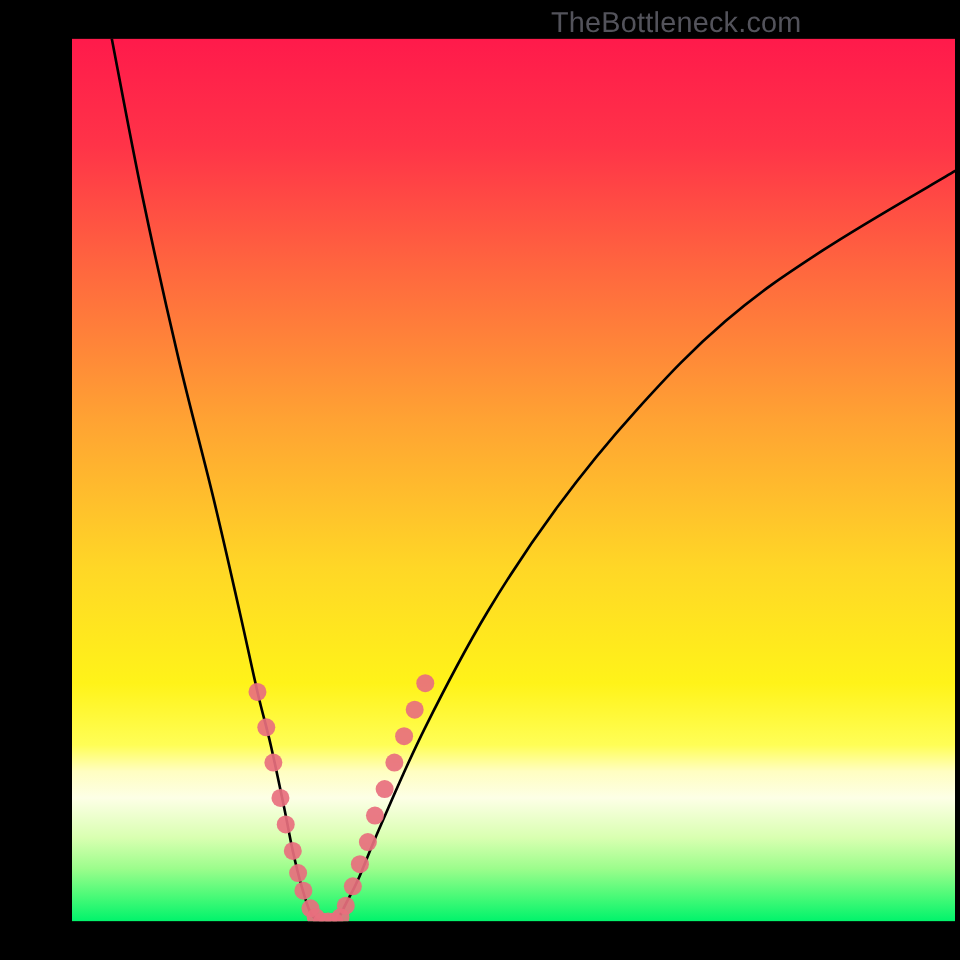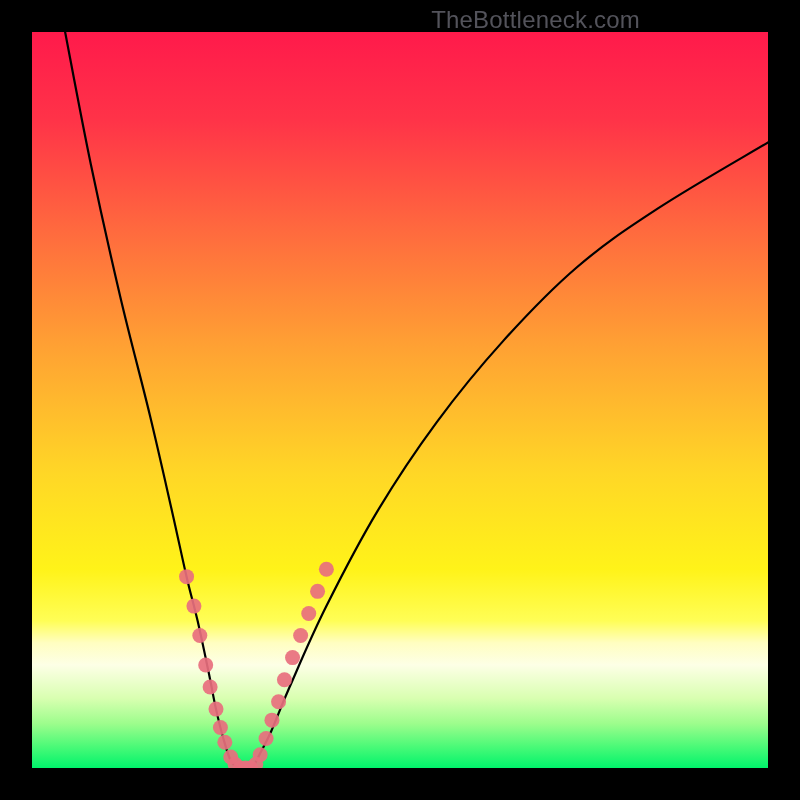--- a/index.html
+++ b/index.html
@@ -7,20 +7,21 @@
     padding: 0;
     width: 800px;
     height: 800px;
     background: #000000;
     overflow: hidden;
   }
   .chart-container {
     position: relative;
     width: 676px;
     height: 800px;
+    margin-left: 28px;
   }
   .plot-area {
     position: absolute;
     left: 32px;
     top: 32px;
     width: 736px;
     height: 736px;
     overflow: hidden;
   }
   .gradient-bg {

